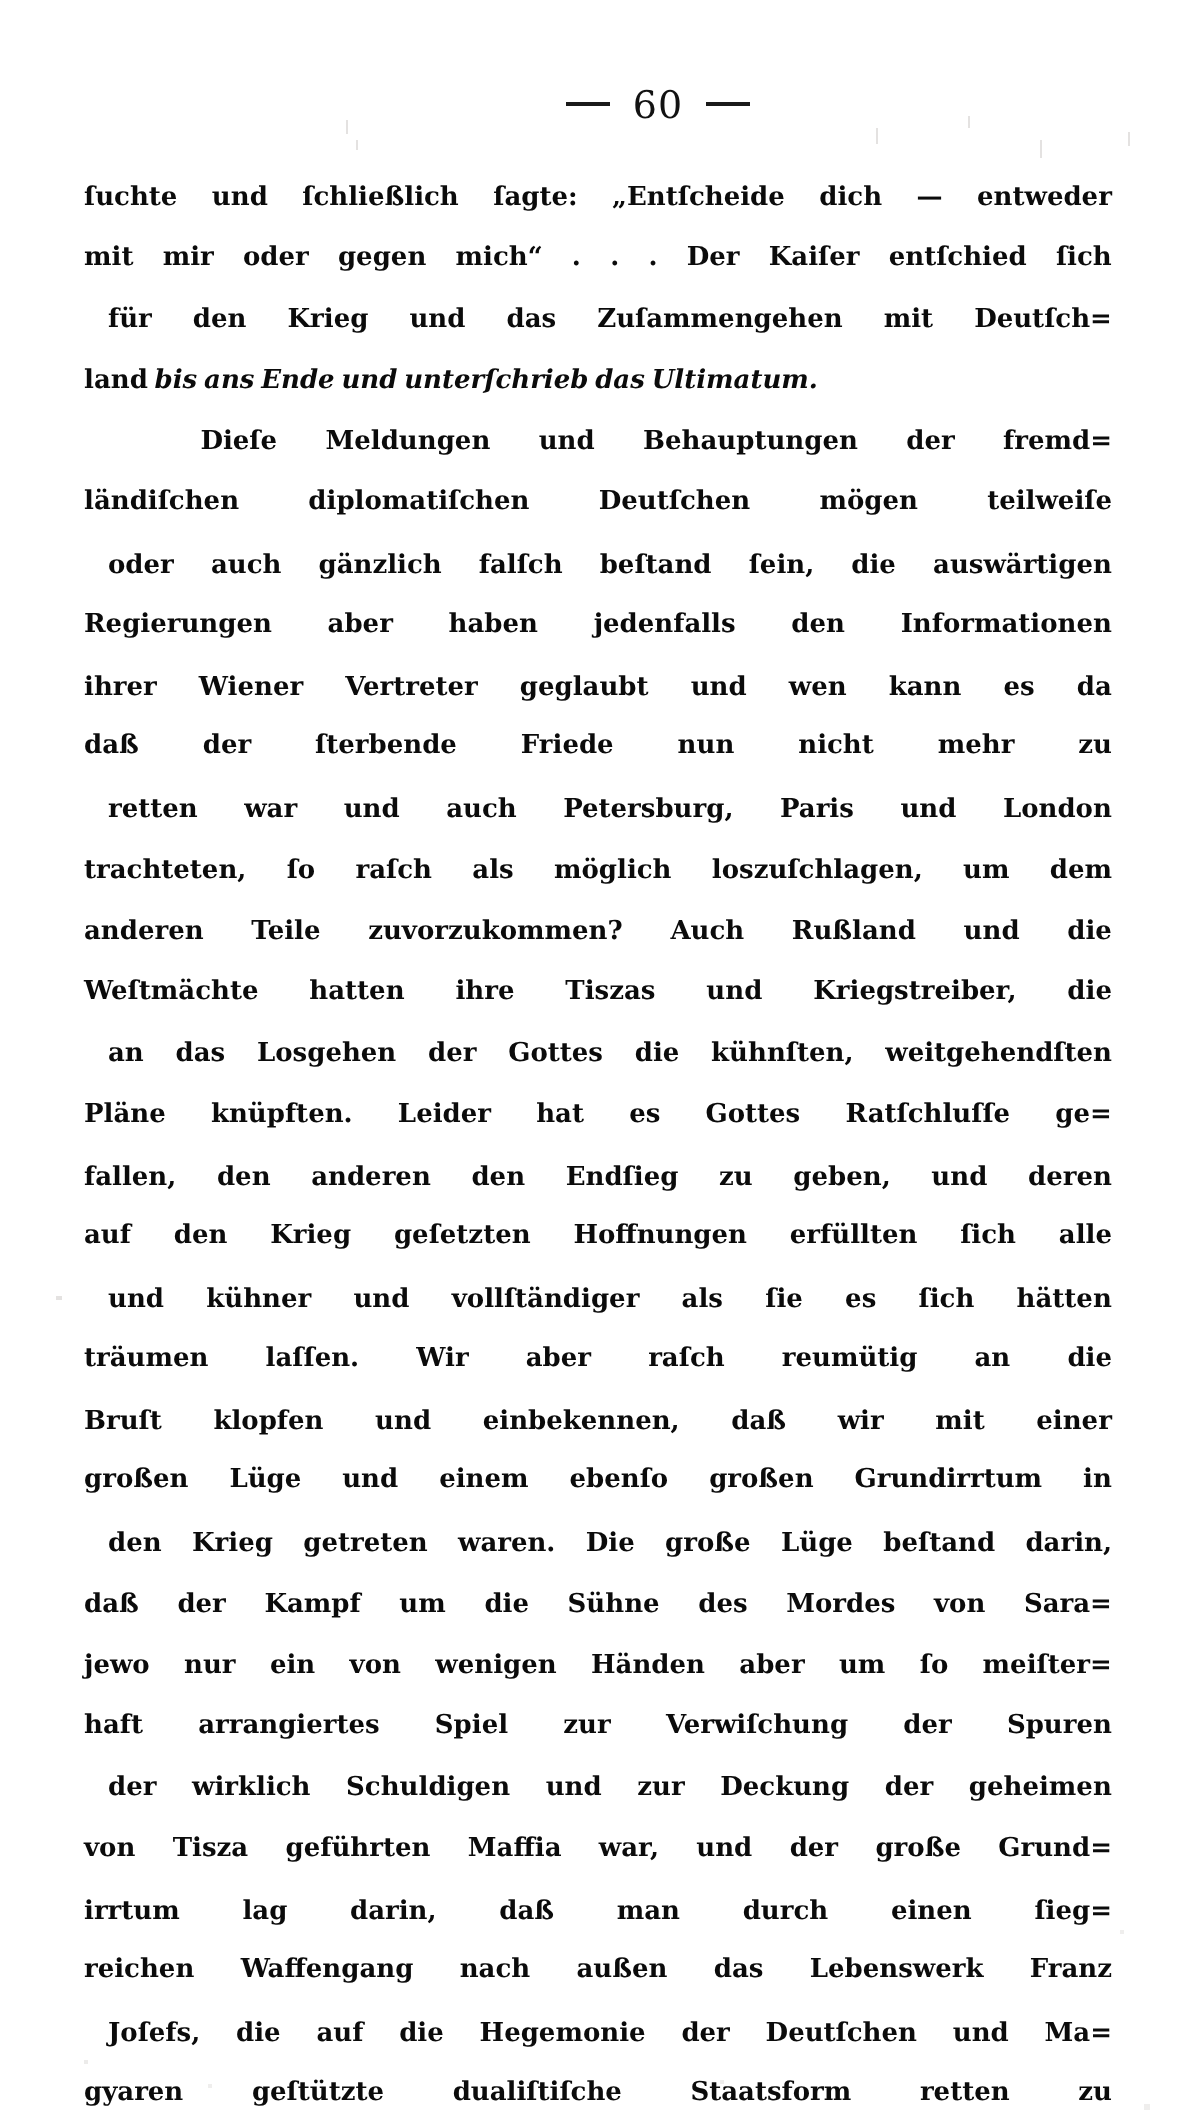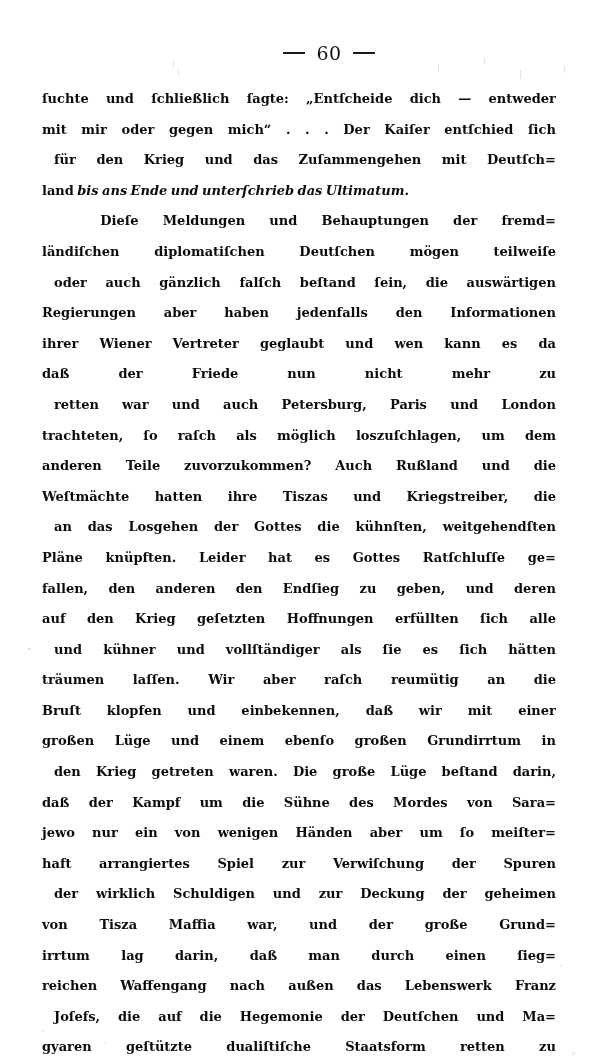--- a/index.html
+++ b/index.html
@@ -196,20 +196,21 @@
         <span class="w">geglaubt</span>
         <span class="w">und</span>
         <span class="w">wen</span>
         <span class="w">kann</span>
         <span class="w">es</span>
         <span class="w">da</span>
       </div>
       <div class="line just j2">
         <span class="w">daß</span>
         <span class="w">der</span>
+        <span class="w">ſterbende</span>
         <span class="w">Friede</span>
         <span class="w">nun</span>
         <span class="w">nicht</span>
         <span class="w">mehr</span>
         <span class="w">zu</span>
       </div>
       <div class="line just j3">
         <span class="w">retten</span>
         <span class="w">war</span>
         <span class="w">und</span>
@@ -379,20 +380,21 @@
         <span class="w">Schuldigen</span>
         <span class="w">und</span>
         <span class="w">zur</span>
         <span class="w">Deckung</span>
         <span class="w">der</span>
         <span class="w">geheimen</span>
       </div>
       <div class="line just ">
         <span class="w">von</span>
         <span class="w">Tisza</span>
+        <span class="w">geführten</span>
         <span class="w">Maffia</span>
         <span class="w">war,</span>
         <span class="w">und</span>
         <span class="w">der</span>
         <span class="w">große</span>
         <span class="w">Grund=</span>
       </div>
       <div class="line just j1">
         <span class="w">irrtum</span>
         <span class="w">lag</span>

